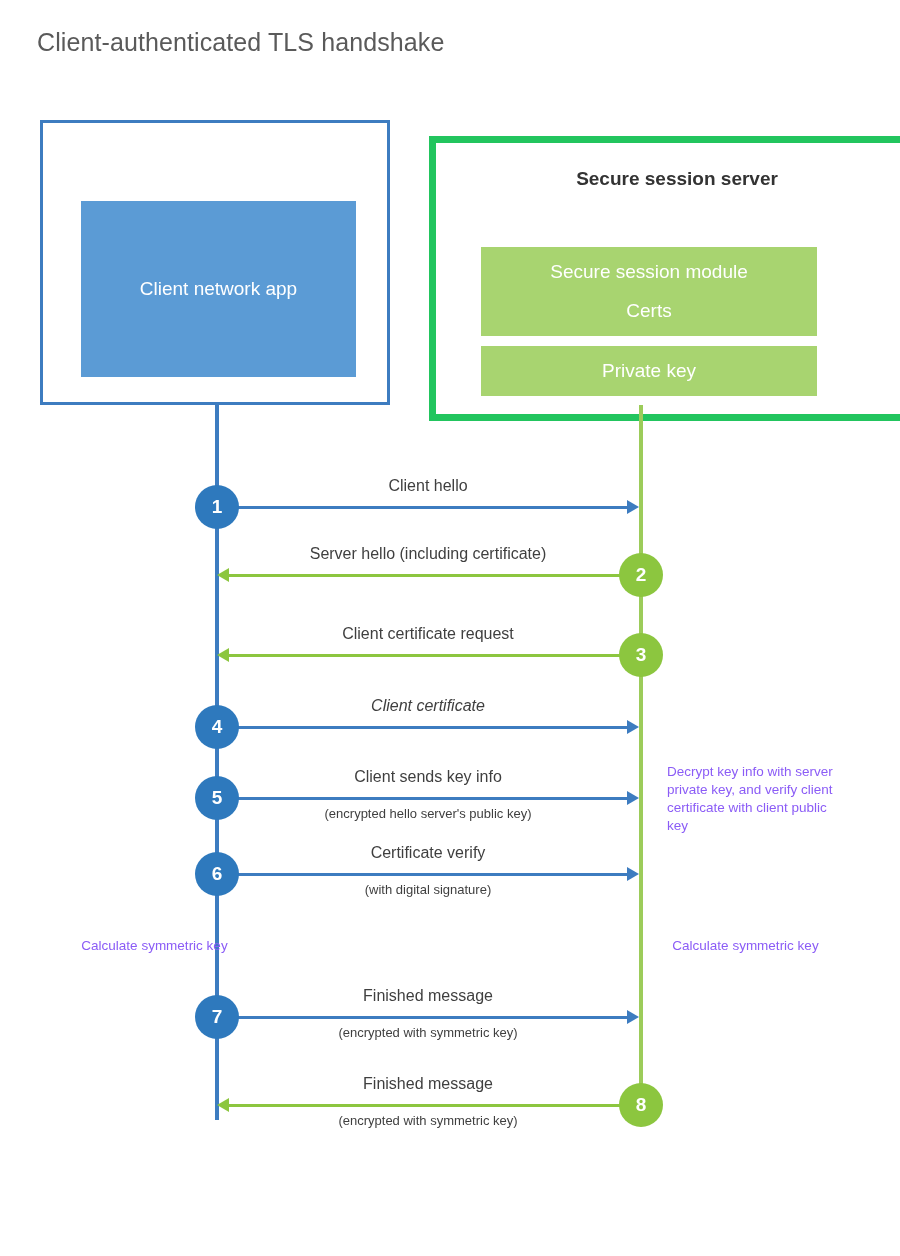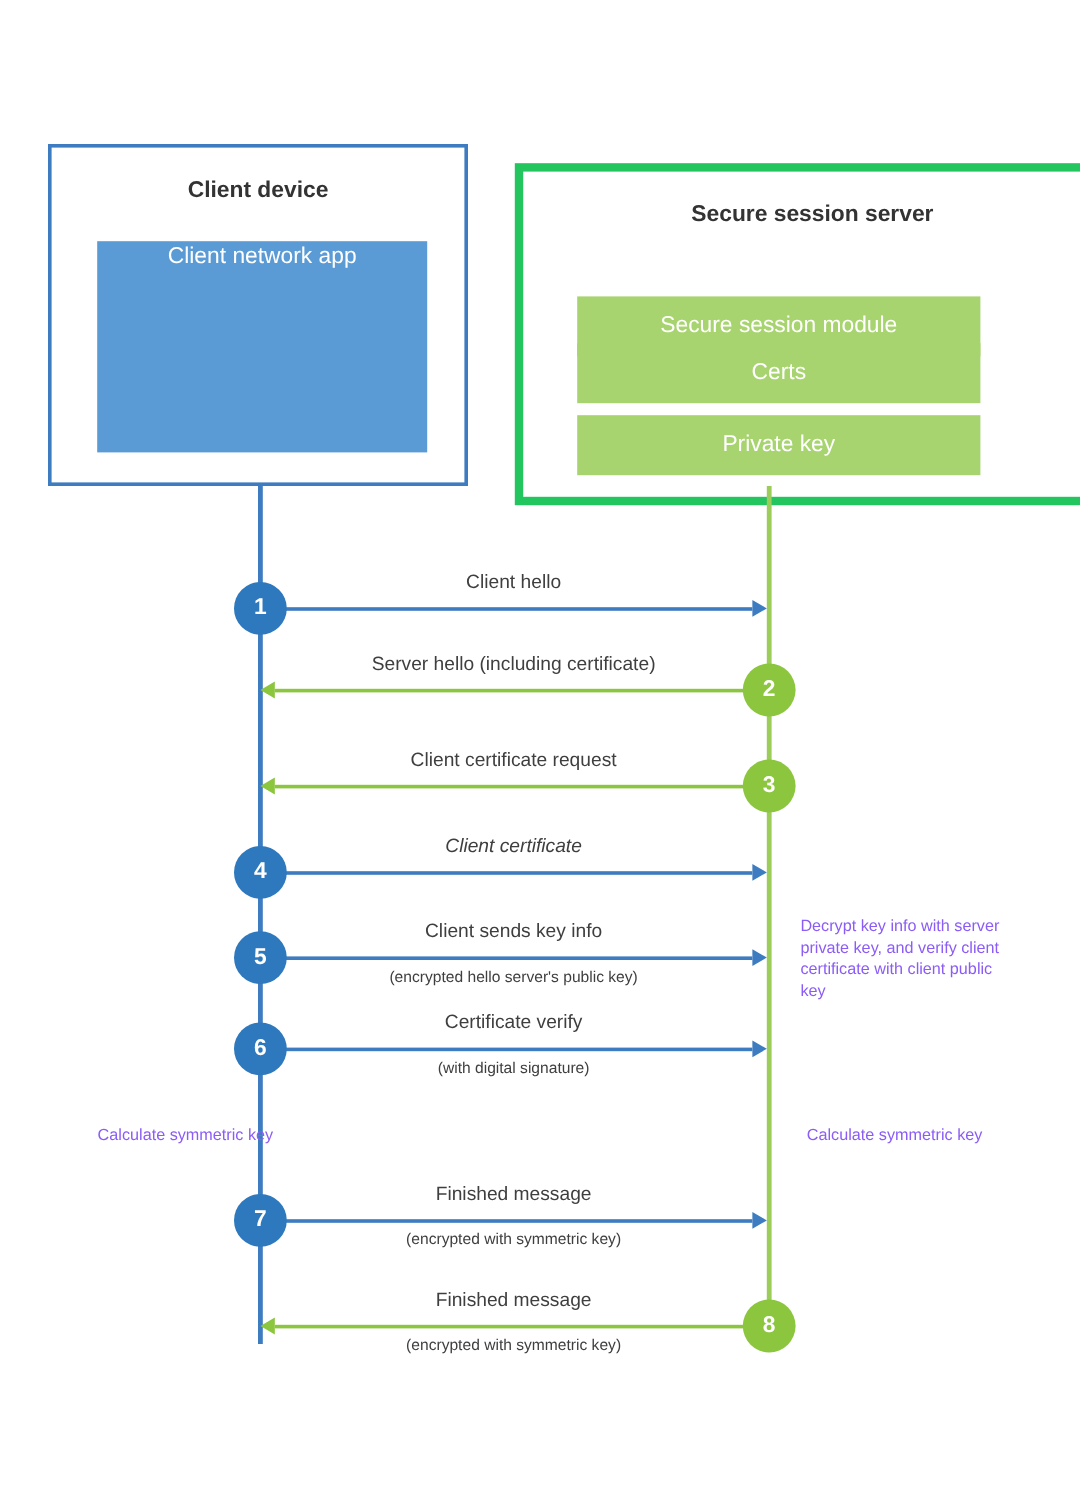--- a/index.html
+++ b/index.html
@@ -62,20 +62,21 @@
 
   
   #client-app {
     position: absolute;
     left: 38px;
     top: 78px;
     width: 275px;
     height: 176px;
     background: #5b9bd5;
     display: flex;
+    align-items: center;
     justify-content: center;
   }
   #client-app .app-label {
     color: #ffffff;
     font-size: 19px;
     line-height: 26px;
     text-align: center;
     font-weight: 400;
     width: 200px;
   }
@@ -182,23 +183,23 @@
   }
   #note-decrypt { left: 667px; top: 763px; width: 175px; }
   #note-calc-client { left: 77px;  top: 937px; width: 155px; text-align: center; }
   #note-calc-server { left: 668px; top: 937px; width: 155px; text-align: center; }
 </style>
 </head>
 <body>
 
 <div id="stage">
 
+  <div id="page-title">Client-authenticated TLS handshake</div>
 
   <div class="party-box" id="client-box">
-    <div class="party-title">Client device</div>
     <div id="client-app">
       <div class="app-label">Client network app</div>
     </div>
   </div>
 
   <div class="party-box" id="server-box">
     <div class="party-title">Secure session server</div>
     <div class="server-bar b0">Secure session module</div>
     <div class="server-bar b1">Certs</div>
     <div class="server-bar b2">Private key</div>

